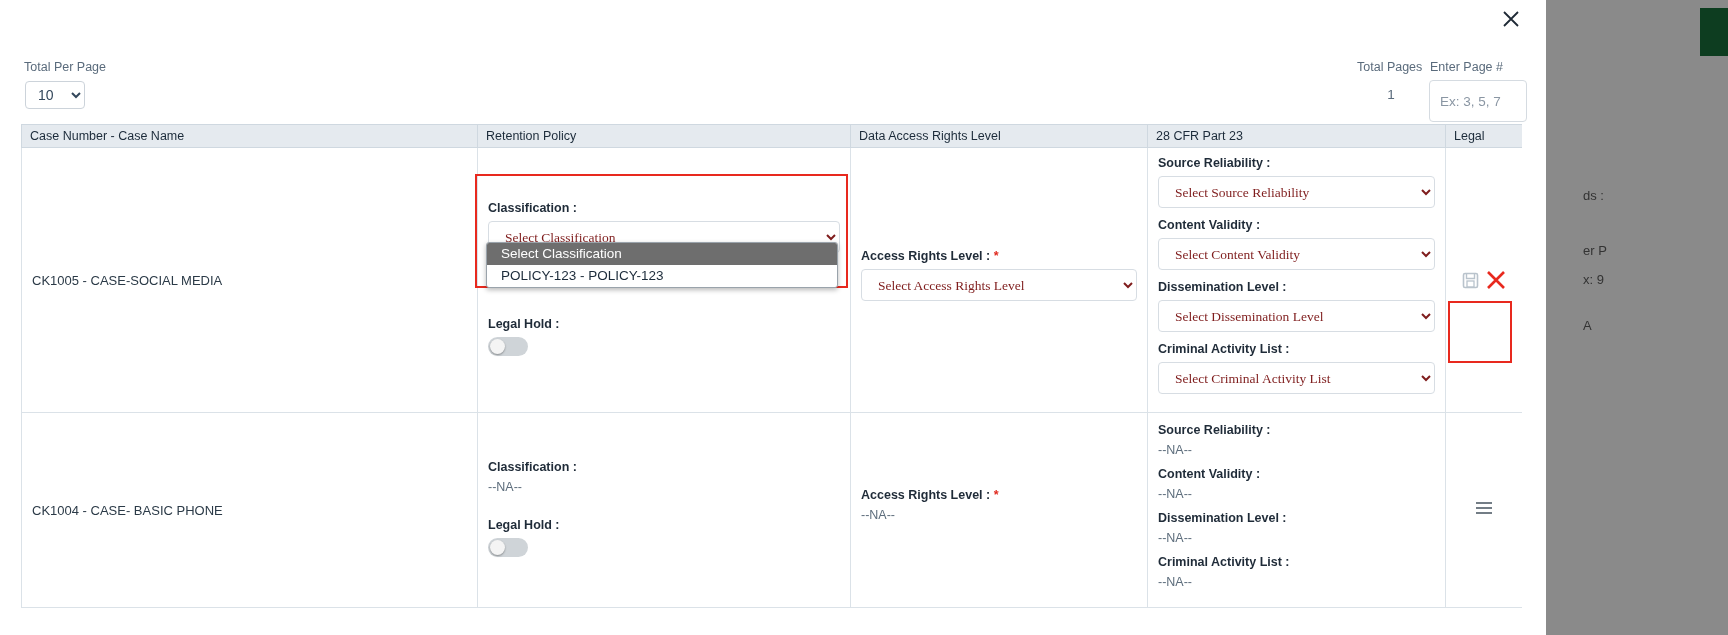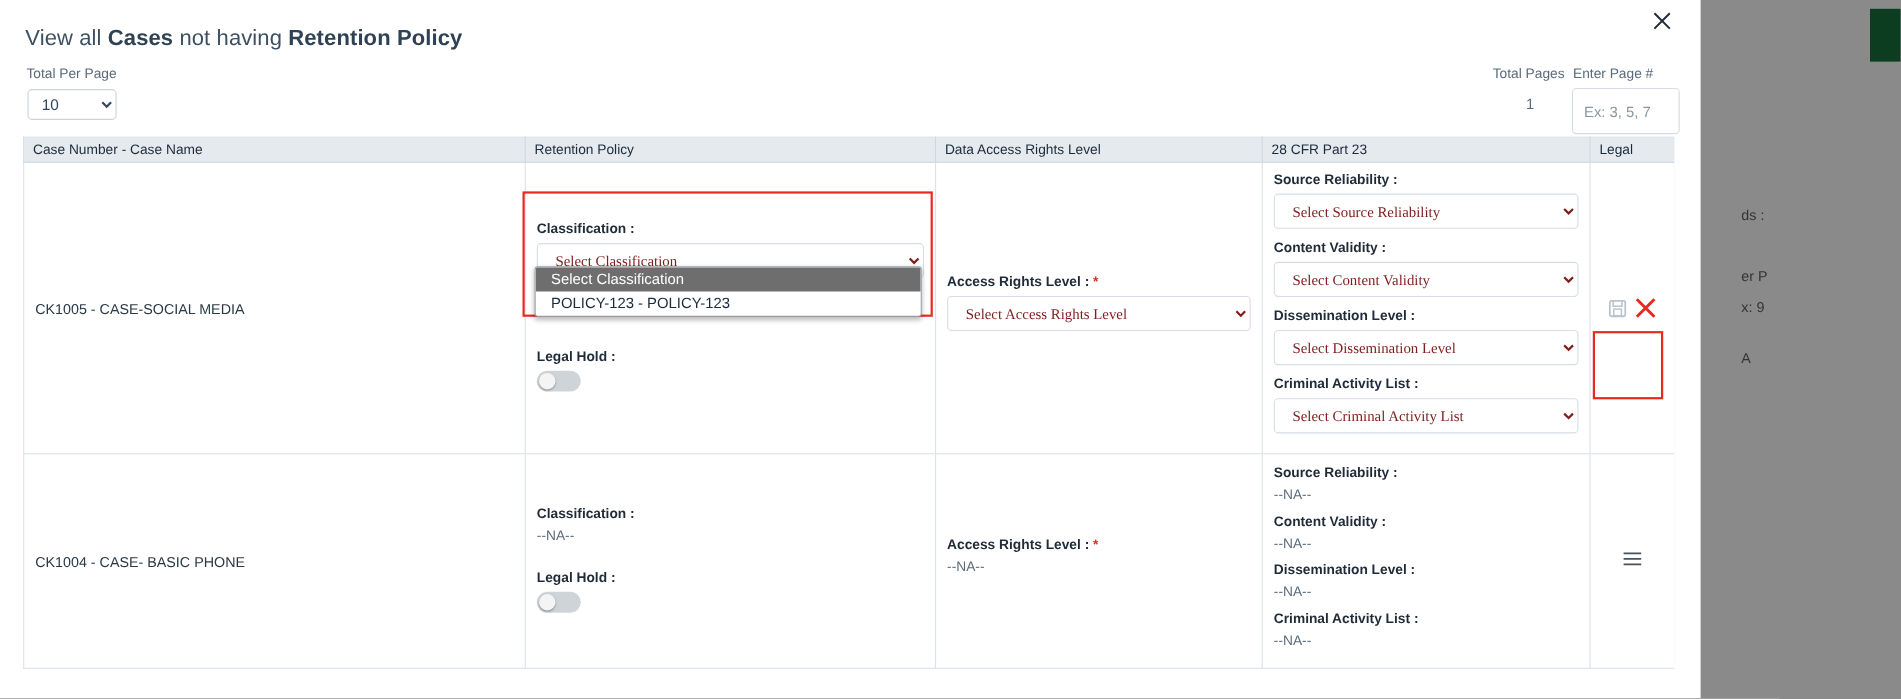--- a/index.html
+++ b/index.html
@@ -48,21 +48,21 @@
     letter-spacing: .1px;
   }
   .title b { font-weight: 700; color: #2f4255; }
 
   .rpp-label {
     position: absolute; left: 24px; top: 60px;
     font-size: 12.5px; color: #5a6b7c;
   }
   .rpp-select {
     position: absolute; left: 25px; top: 81px;
-    width: 81px; height: 28px;
+    width: 60px; height: 28px;
     font-size: 14px; color: #33475b;
     border: 1px solid #ccd3da; border-radius: 4px;
     background: #fff;
     padding: 2px 4px 2px 8px;
     font-family: "Liberation Sans", sans-serif;
   }
 
   .tp-label {
     position: absolute; left: 1357px; top: 60px;
     font-size: 12.5px; color: #5a6b7c;
@@ -220,23 +220,20 @@
   <div class="bg-text" style="left:1551px; top:318px;">A</div>
 
   <div class="modal">
 
     <div class="close-btn">
       <svg width="20" height="20" viewBox="0 0 20 20" aria-hidden="true">
         <path d="M3 3 L17 17 M17 3 L3 17" stroke="#1f2a36" stroke-width="1.8" fill="none"></path>
       </svg>
     </div>
 
-    <div class="title">
-      <span>View all </span><b>Cases</b><span> not having </span><b>Retention Policy</b>
-    </div>
 
     <div class="rpp-label">Total Per Page</div>
     <select class="rpp-select">
       <option>10</option>
     </select>
 
     <div class="tp-label">Total Pages</div>
     <div class="tp-value">1</div>
     <div class="ep-label">Enter Page #</div>
     <input class="ep-input" type="text" placeholder="Ex: 3, 5, 7" style="">

